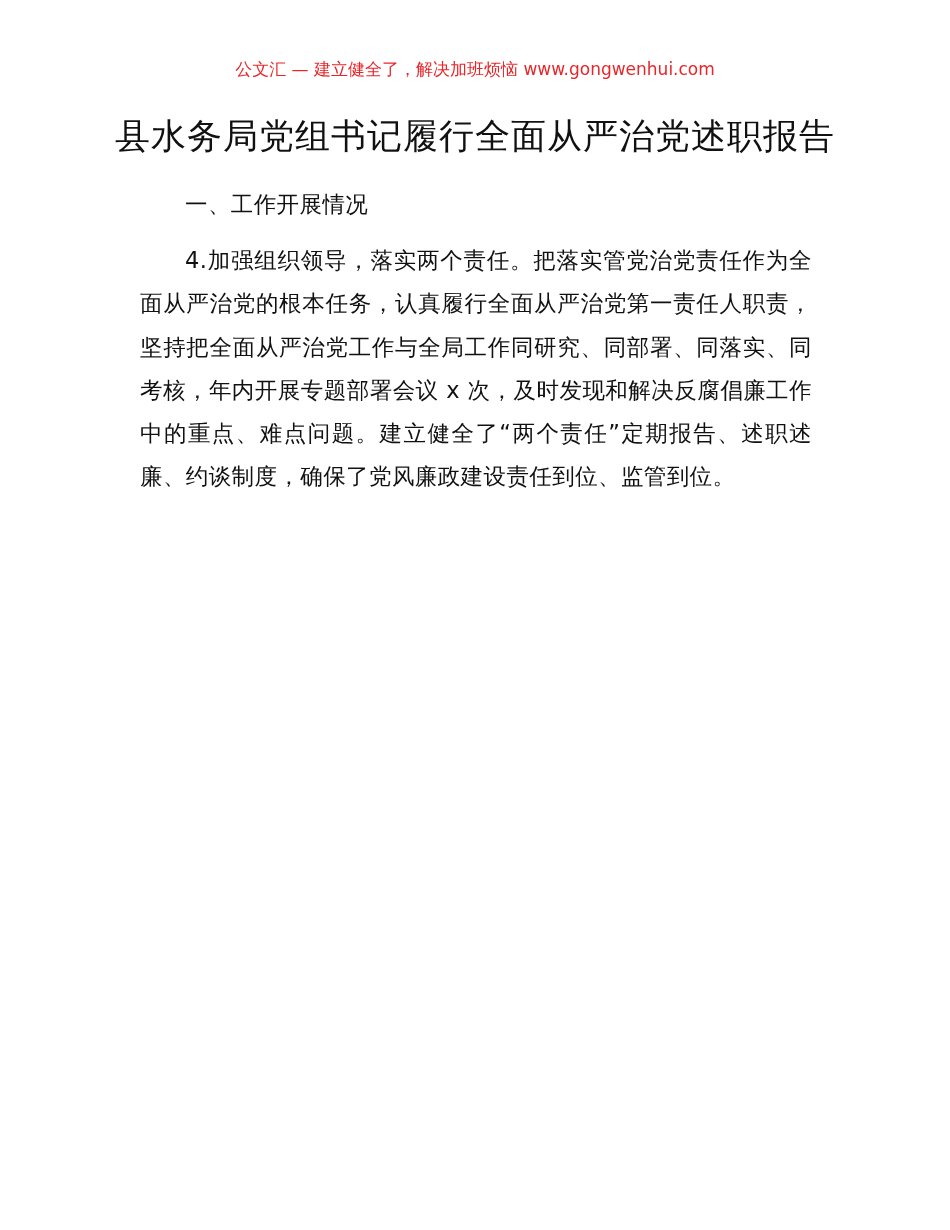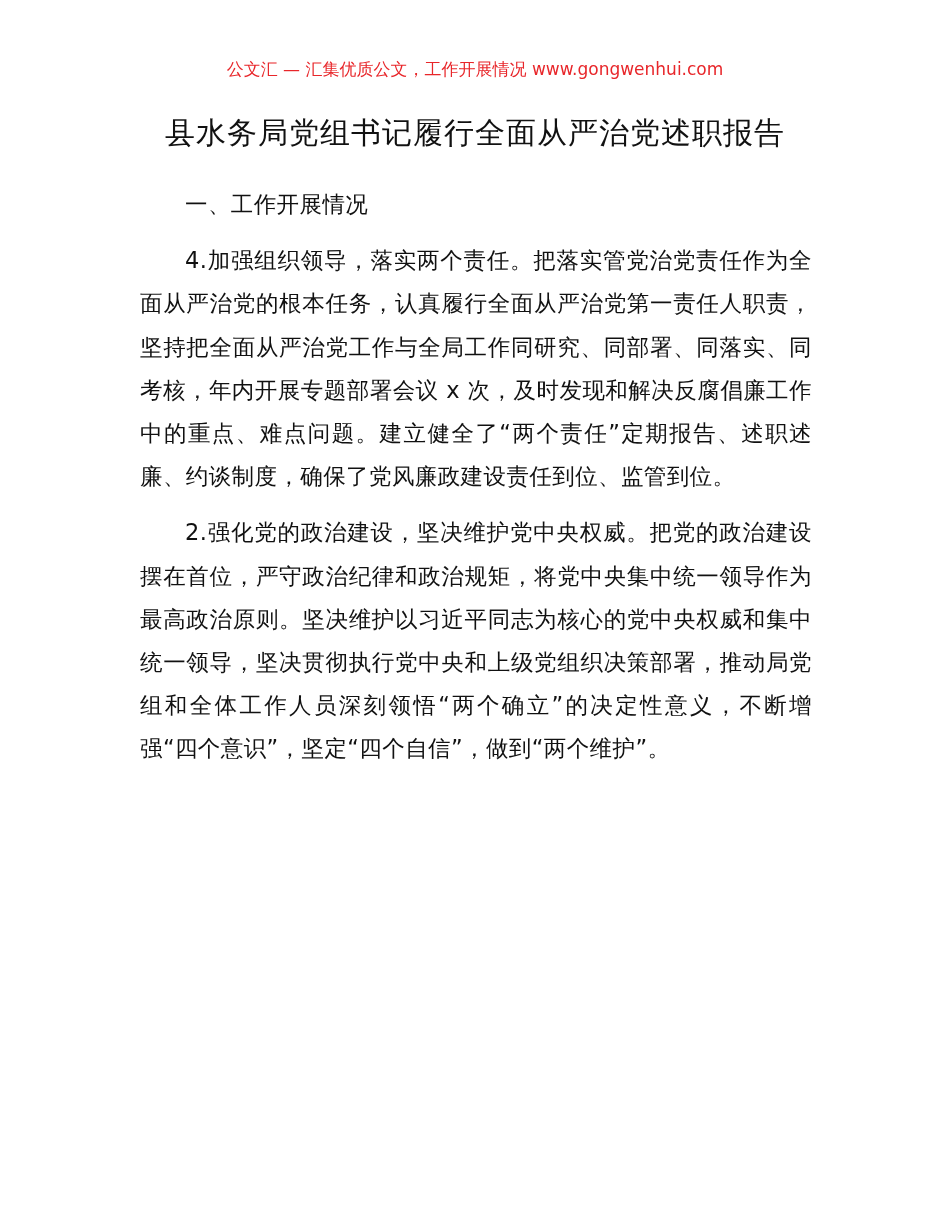--- a/index.html
+++ b/index.html
@@ -25,21 +25,21 @@
       color: #e8262a;
       letter-spacing: 0px;
       white-space: nowrap;
     }
     .doc-title {
       position: absolute;
       top: 113px;
       left: 0;
       width: 950px;
       text-align: center;
-      font-size: 30px;
+      font-size: 35px;
       color: #111111;
       letter-spacing: 1px;
       white-space: nowrap;
     }
     .doc-body {
       position: absolute;
       top: 170px;
       left: 140px;
       width: 672px;
     }
@@ -60,21 +60,20 @@
     .para + .para {
       margin-top: 13px;
     }
     .para.heading + .para {
       margin-top: 0;
     }
   </style>
 </head>
 <body>
 
-<div class="page-header">公文汇 — 汇集优质公文，工作开展情况 www.gongwenhui.com</div>
+<div class="page-header">公文汇 — 建立健全了，解决加班烦恼 www.gongwenhui.com</div>
 
 <div class="doc-title">县水务局党组书记履行全面从严治党述职报告</div>
 
 <div class="doc-body">
   <p class="para heading">一、工作开展情况</p>
   <p class="para">4.加强组织领导，落实两个责任。把落实管党治党责任作为全面从严治党的根本任务，认真履行全面从严治党第一责任人职责，坚持把全面从严治党工作与全局工作同研究、同部署、同落实、同考核，年内开展专题部署会议 x 次，及时发现和解决反腐倡廉工作中的重点、难点问题。建立健全了“两个责任”定期报告、述职述廉、约谈制度，确保了党风廉政建设责任到位、监管到位。</p>
-  <p class="para">2.强化党的政治建设，坚决维护党中央权威。把党的政治建设摆在首位，严守政治纪律和政治规矩，将党中央集中统一领导作为最高政治原则。坚决维护以习近平同志为核心的党中央权威和集中统一领导，坚决贯彻执行党中央和上级党组织决策部署，推动局党组和全体工作人员深刻领悟“两个确立”的决定性意义，不断增强“四个意识”，坚定“四个自信”，做到“两个维护”。</p>
 </div>
 
 </body></html>

